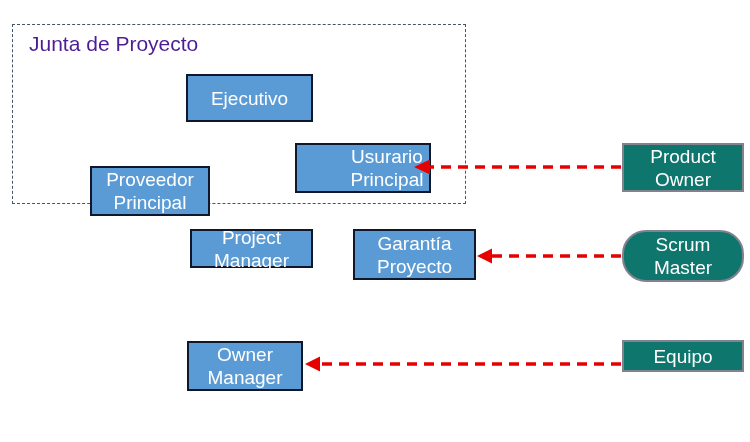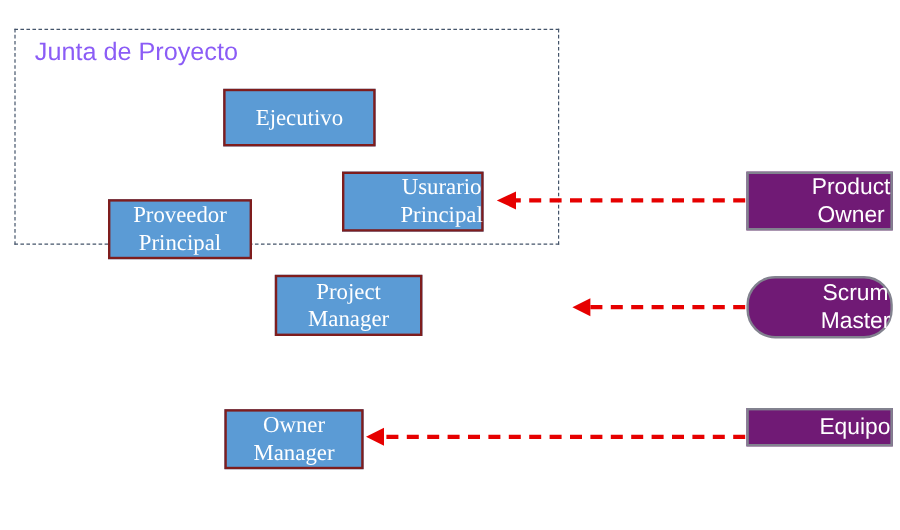--- a/index.html
+++ b/index.html
@@ -23,51 +23,49 @@
     height: 180px;
     border: 1.5px dashed #44546A;
     box-sizing: border-box;
     background: transparent;
   }
   .group-label {
     position: absolute;
     left: 16px;
     top: 7px;
     font-size: 21px;
-    color: #8b5cf6;
+    color: #4c1d95;
     white-space: nowrap;
   }
   .box {
     position: absolute;
     box-sizing: border-box;
     display: flex;
     align-items: center;
     justify-content: center;
     text-align: center;
     color: #ffffff;
     font-size: 19px;
     line-height: 23px;
   }
   .box span {
     white-space: pre-line;
   }
   .blue {
     background: #5B9BD5;
-    border: 2px solid #7f1d1d;
-    font-family: Liberation Serif, serif;
+    border: 2px solid #0f172a;
   }
   .red {
-    background: #701a75;
+    background: #0f766e;
     border: 2px solid #82828F;
-    justify-content: flex-end;
   }
   .ejecutivo        { left:186px; top:74px;  width:127px; height:48px; }
   .proveedor        { left:90px;  top:143px; width:120px; height:50px;margin-top:23px; }
-  .usurario         { left:285px; top:143px; width:118px; height:50px;padding-left:48px; }
-  .project-manager  { left:190px; top:229px; width:123px; height:51px;margin-left:39px; }
+  .usurario         { left:295px; top:143px; width:136px; height:50px;padding-left:48px; }
+  .project-manager  { left:190px; top:229px; width:123px; height:39px; }
   .garantia         { left:353px; top:229px; width:123px; height:51px; }
   .team-manager     { left:187px; top:341px; width:116px; height:50px; }
   .product-owner    { left:622px; top:143px; width:122px; height:49px; }
   .scrum-master     { left:622px; top:230px; width:122px; height:52px;border-radius:24px; }
   .equipo           { left:622px; top:340px; width:122px; height:32px; }
   .arrows {
     position: absolute;
     left: 0;
     top: 0;
     width: 750px;
@@ -96,20 +94,24 @@
   <div class="box blue usurario">
     <span>Usurario
 Principal</span>
   </div>
 
   <div class="box blue project-manager">
     <span>Project
 Manager</span>
   </div>
 
+  <div class="box blue garantia">
+    <span>Garantía
+Proyecto</span>
+  </div>
 
   <div class="box blue team-manager">
     <span>Owner
 Manager</span>
   </div>
 
   <div class="box red product-owner">
     <span>Product
 Owner</span>
   </div>

